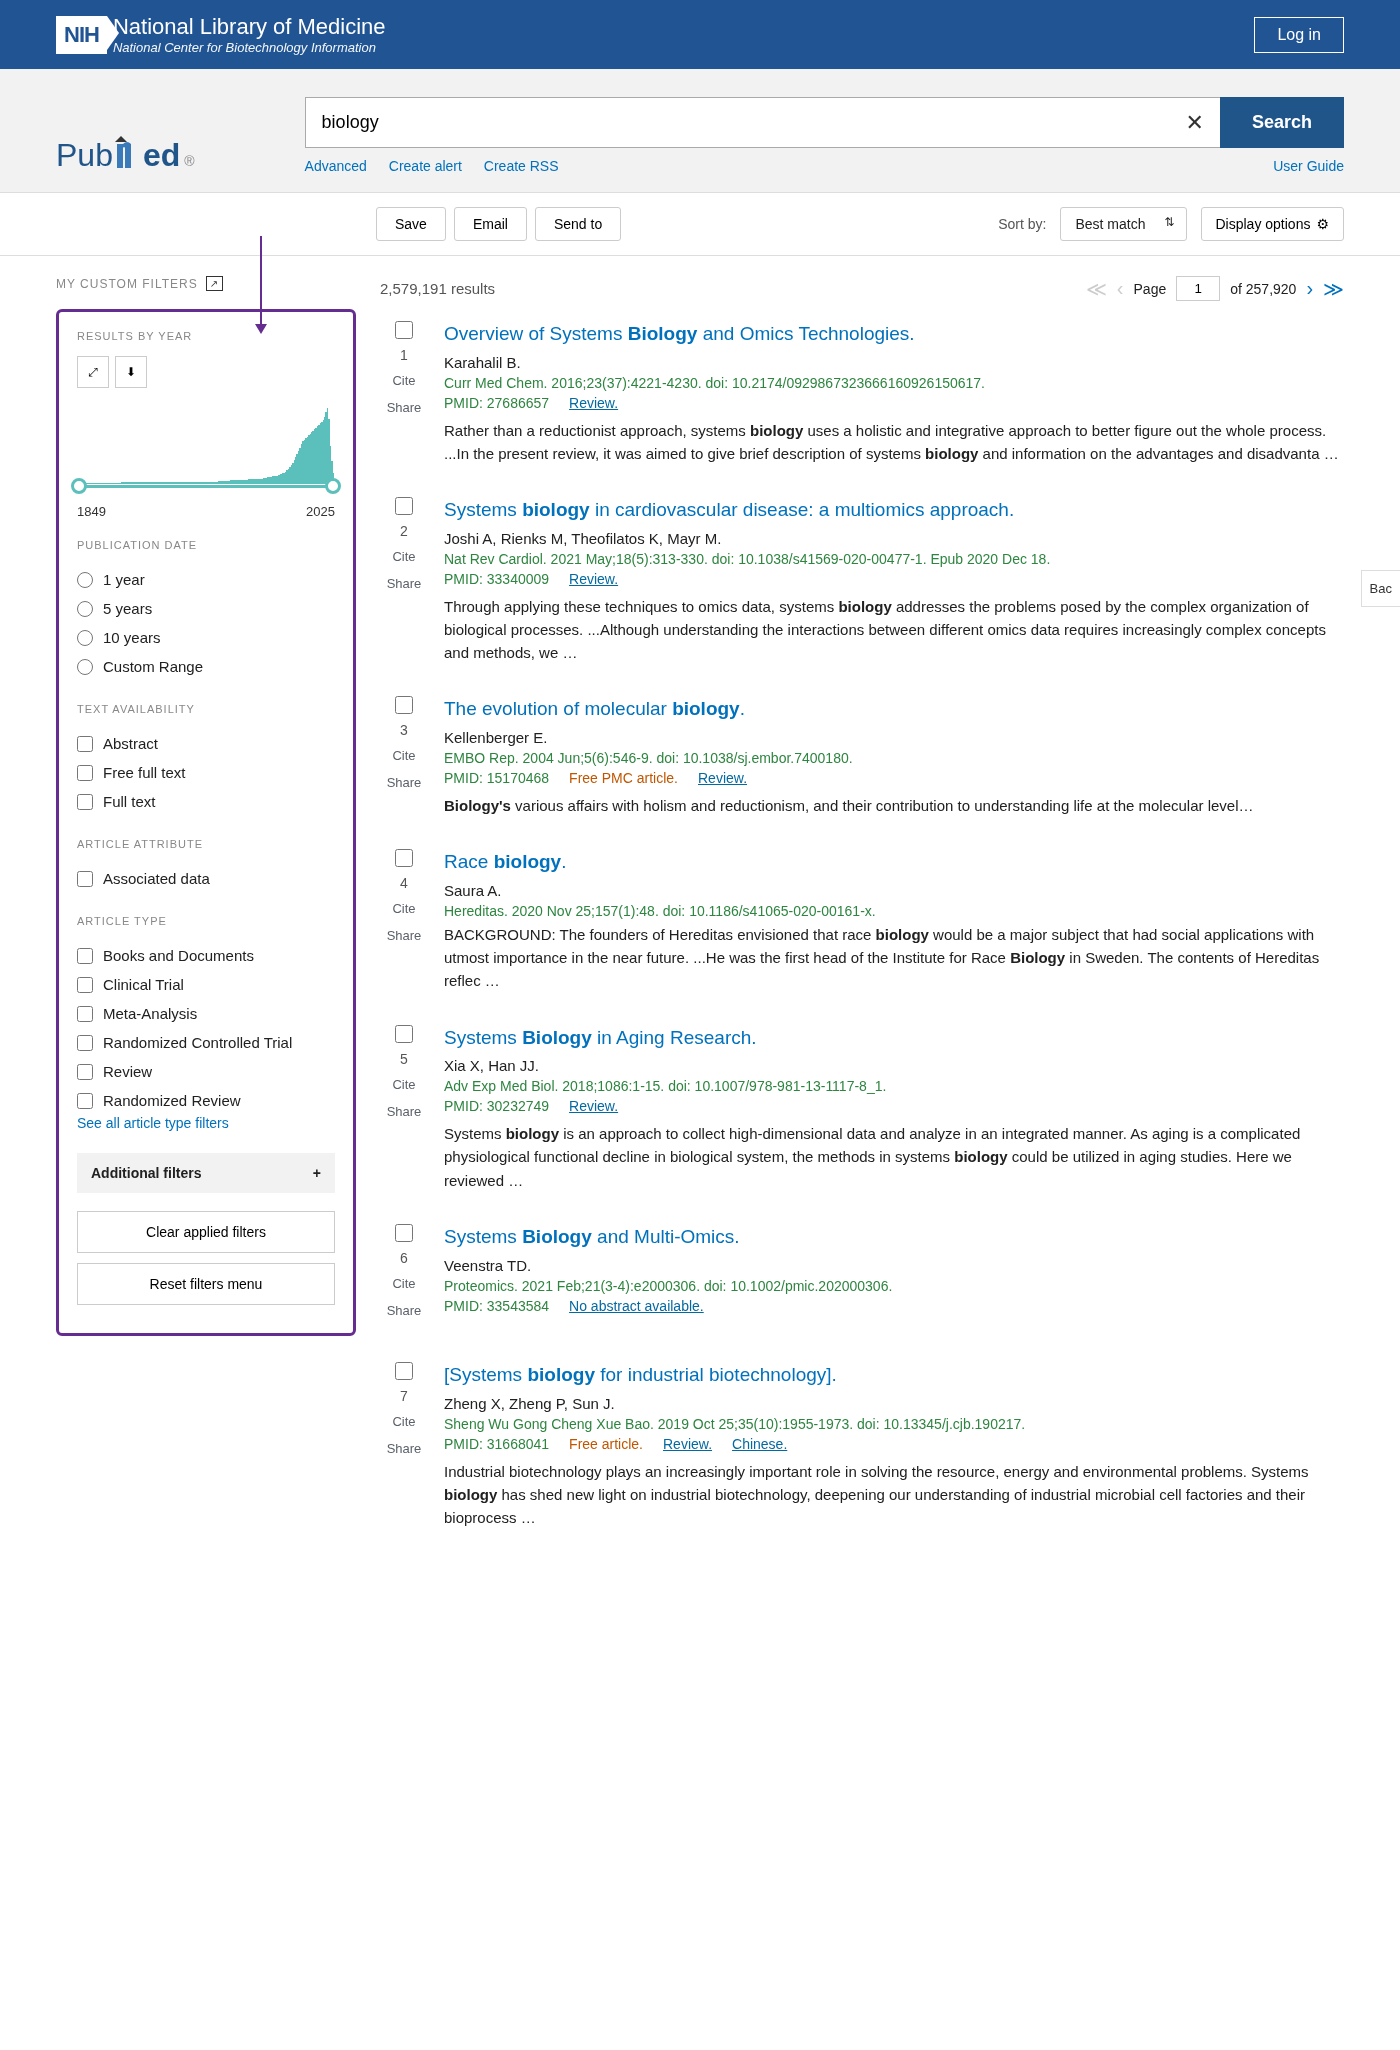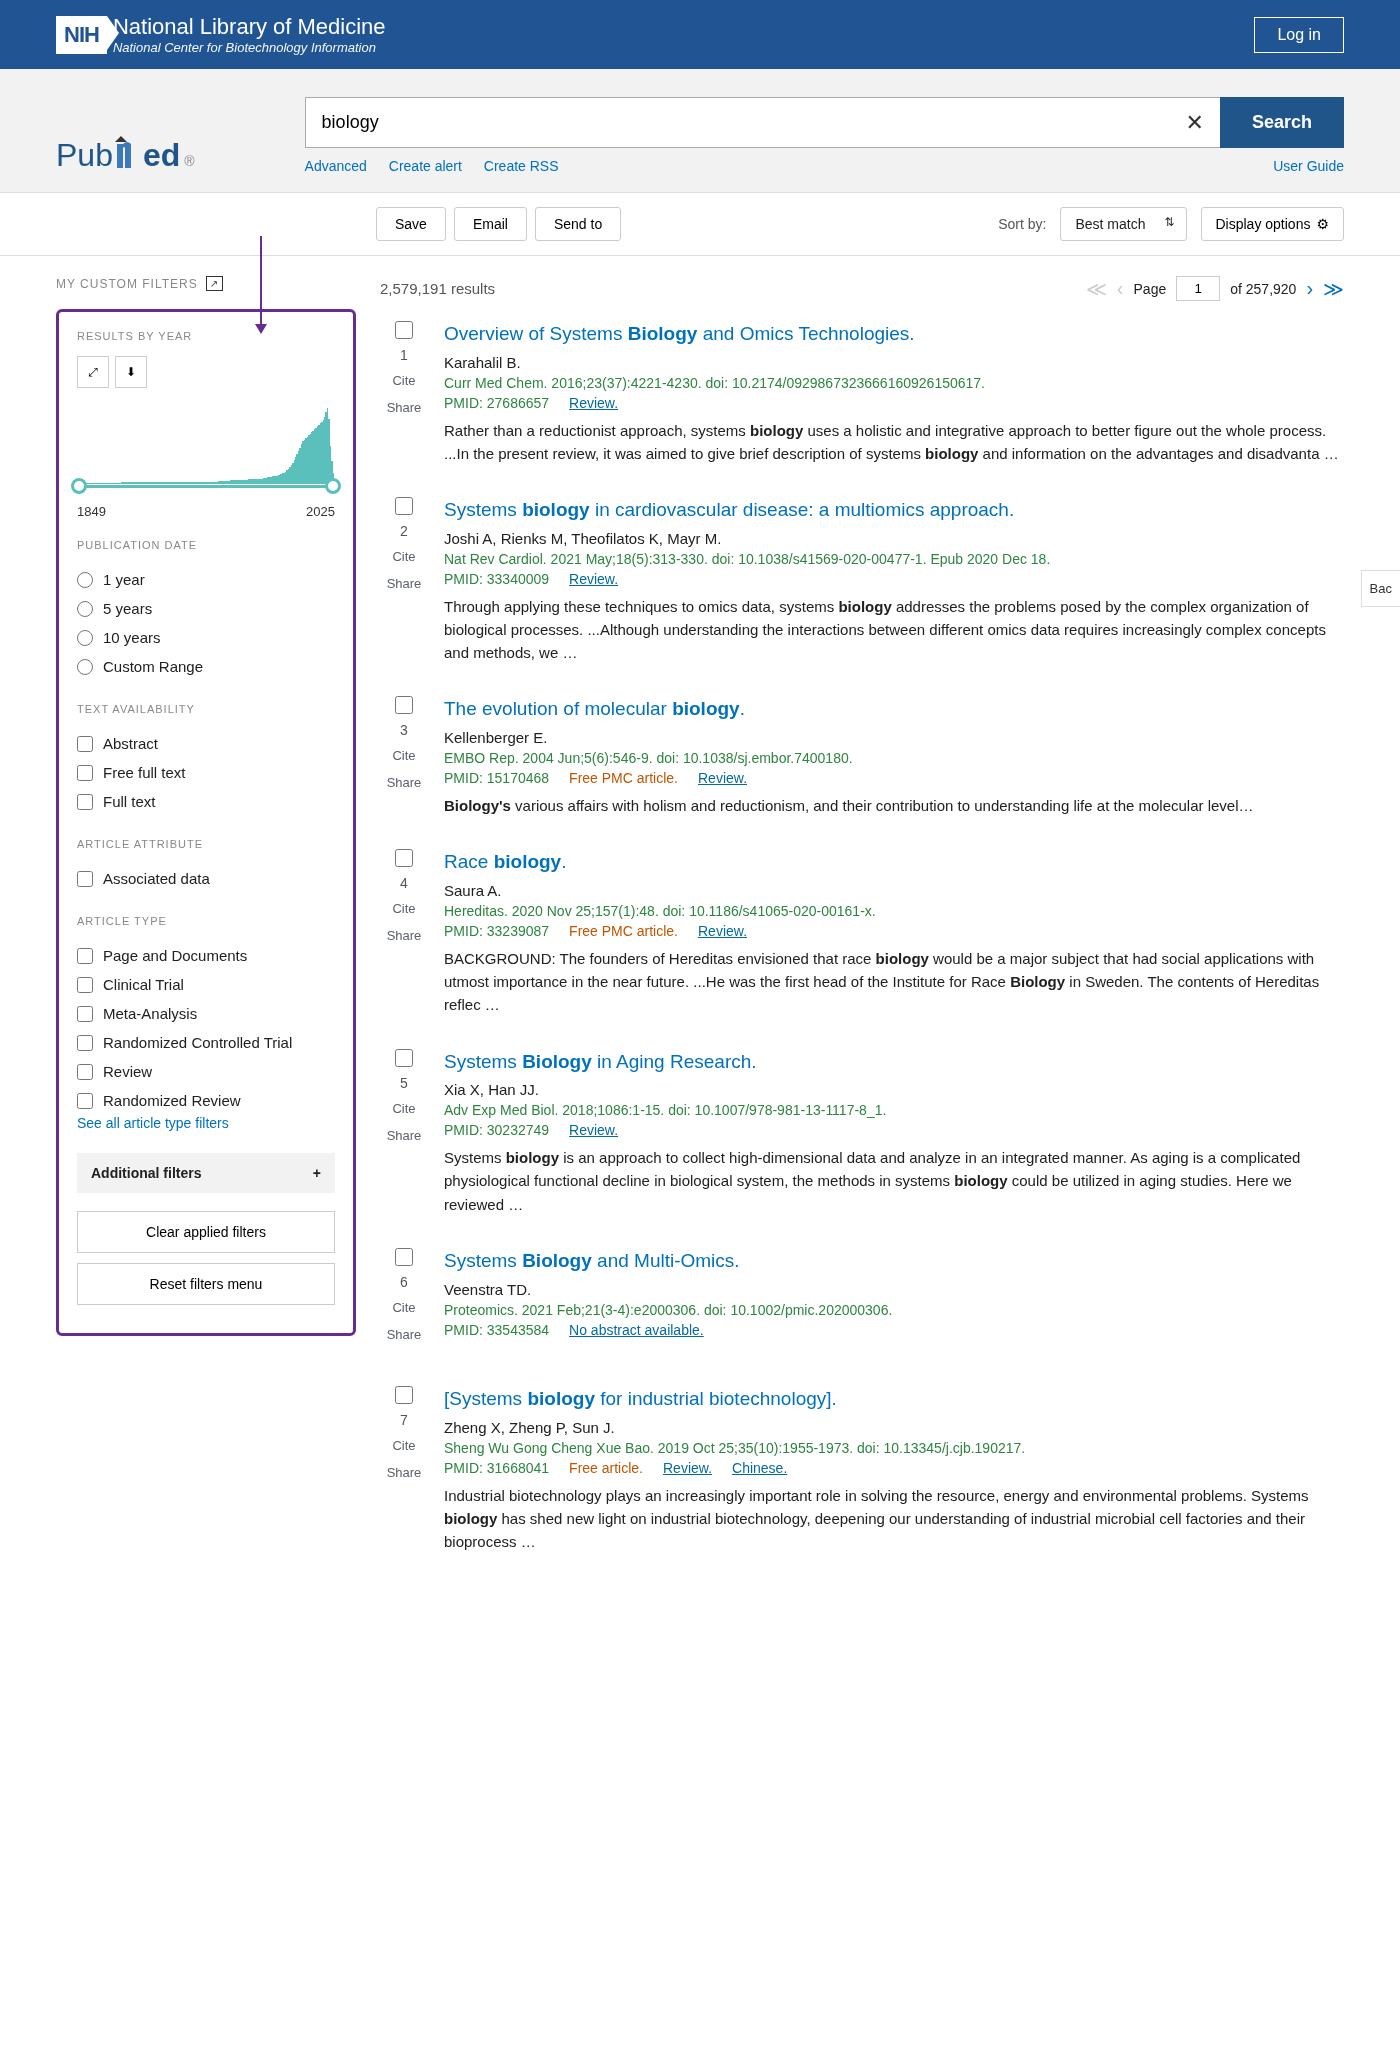--- a/index.html
+++ b/index.html
@@ -410,21 +410,21 @@
               <span>Associated data</span>
             </label>
           </div>
       </div>
 
       <div class="filter-group">
         <div class="filter-section-title">ARTICLE TYPE</div>
         <div id="type-opts">
             <label class="filter-option">
               <input type="checkbox" style="">
-              <span>Page and Documents</span>
+              <span>Books and Documents</span>
             </label>
             <label class="filter-option">
               <input type="checkbox" style="">
               <span>Clinical Trial</span>
             </label>
             <label class="filter-option">
               <input type="checkbox" style="">
               <span>Meta-Analysis</span>
             </label>
             <label class="filter-option">
@@ -495,21 +495,20 @@
             <div class="result-meta"><span class="pmid">PMID: 15170468</span><span class="free">Free PMC article.</span><span class="tag">Review.</span></div>
             <div class="result-snippet"><b>Biology's</b> various affairs with holism and reductionism, and their contribution to understanding life at the molecular level…</div>
           </div>
         </div>
         <div class="result-item">
           <div class="result-left"><input type="checkbox" style=""><div class="num">4</div><div class="cite">Cite</div><div class="share">Share</div></div>
           <div class="result-body">
             <div class="result-title">Race <b>biology</b>.</div>
             <div class="result-authors">Saura A.</div>
             <div class="result-citation">Hereditas. 2020 Nov 25;157(1):48. doi: 10.1186/s41065-020-00161-x.</div>
-            <div class="result-meta"><span class="pmid">PMID: 33239087</span><span class="free">Free PMC article.</span><span class="tag">Review.</span></div>
             <div class="result-snippet">BACKGROUND: The founders of Hereditas envisioned that race <b>biology</b> would be a major subject that had social applications with utmost importance in the near future. ...He was the first head of the Institute for Race <b>Biology</b> in Sweden. The contents of Hereditas reflec …</div>
           </div>
         </div>
         <div class="result-item">
           <div class="result-left"><input type="checkbox" style=""><div class="num">5</div><div class="cite">Cite</div><div class="share">Share</div></div>
           <div class="result-body">
             <div class="result-title">Systems <b>Biology</b> in Aging Research.</div>
             <div class="result-authors">Xia X, Han JJ.</div>
             <div class="result-citation">Adv Exp Med Biol. 2018;1086:1-15. doi: 10.1007/978-981-13-1117-8_1.</div>
             <div class="result-meta"><span class="pmid">PMID: 30232749</span><span class="tag">Review.</span></div>

